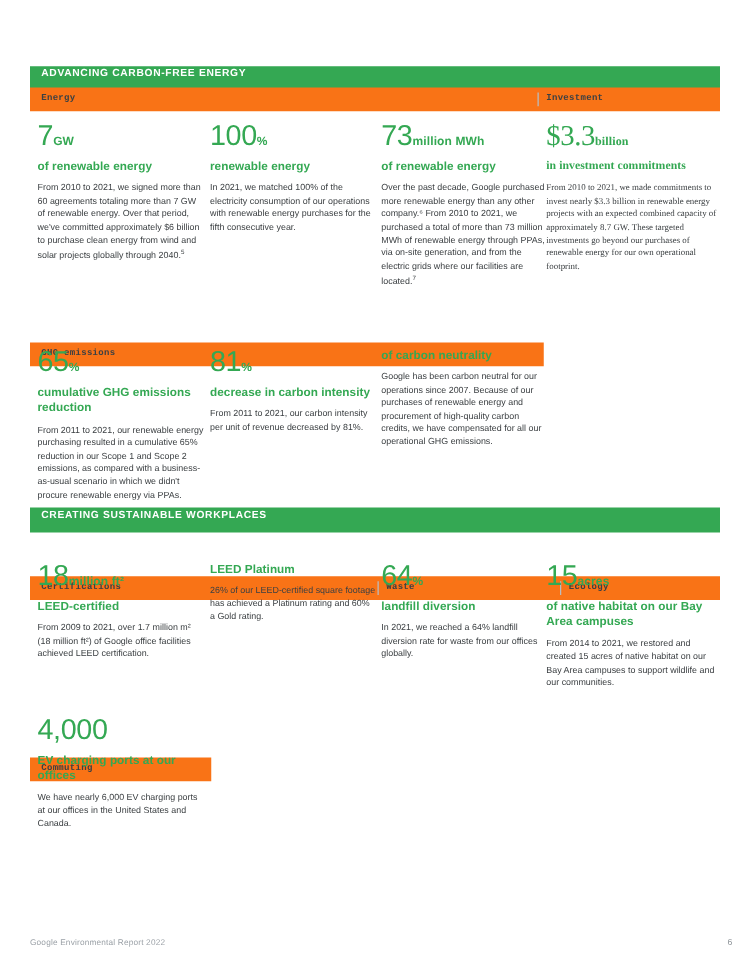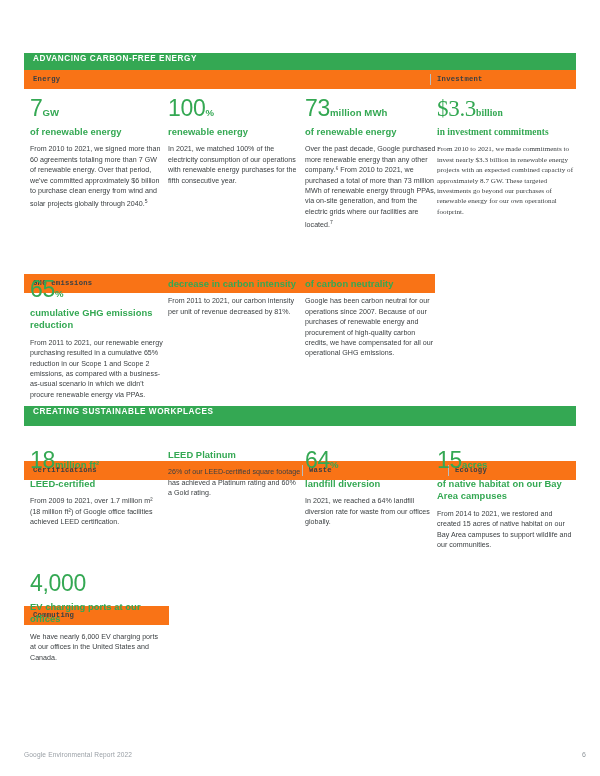--- a/index.html
+++ b/index.html
@@ -147,20 +147,21 @@
     <span class="lbl" style="left:9px;">GHG emissions</span>
   </div>
 
   <div class="stat" style="left:30px; top:277px;">
     <div class="num"><span>65</span><span class="unit">%</span></div>
     <div class="head">cumulative GHG emissions reduction</div>
     <div class="body">From 2011 to 2021, our renewable energy purchasing resulted in a cumulative 65% reduction in our Scope 1 and Scope 2 emissions, as compared with a business-as-usual scenario in which we didn't procure renewable energy via PPAs.</div>
   </div>
 
   <div class="stat" style="left:168px; top:277px;">
+    <div class="num"><span>81</span><span class="unit">%</span></div>
     <div class="head">decrease in carbon intensity</div>
     <div class="body">From 2011 to 2021, our carbon intensity per unit of revenue decreased by 81%.</div>
   </div>
 
   <div class="stat" style="left:305px; top:277px;">
     <div class="head">of carbon neutrality</div>
     <div class="body">Google has been carbon neutral for our operations since 2007. Because of our purchases of renewable energy and procurement of high-quality carbon credits, we have compensated for all our operational GHG emissions.</div>
   </div>
 
   <div class="section" style="top:406px;">

